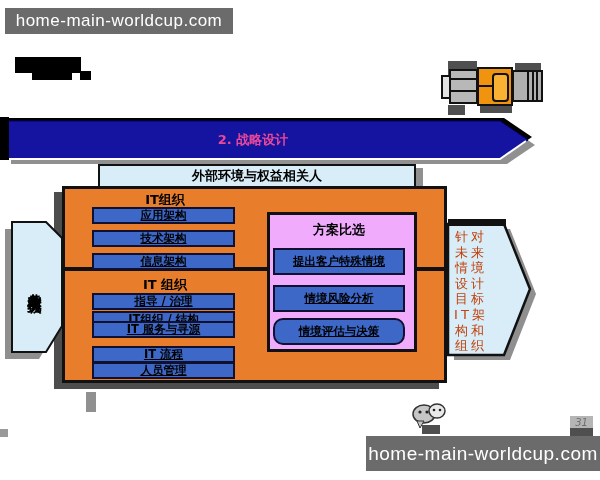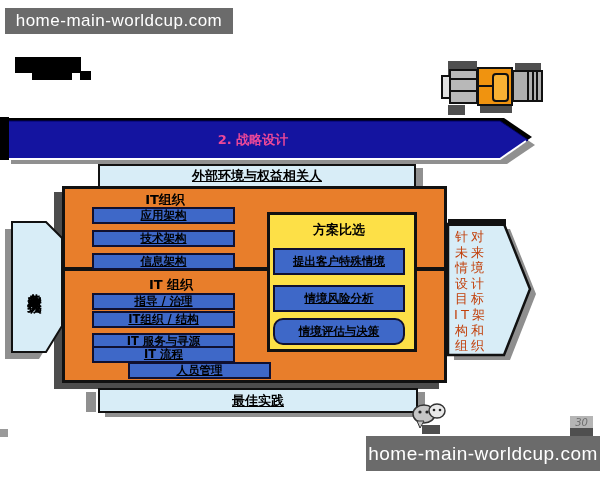--- a/index.html
+++ b/index.html
@@ -15,35 +15,35 @@
 
   
   .scribble{background:#000;}
 
   
   .banner-label{left:4px;top:121px;width:498px;height:38px;display:flex;align-items:center;
     justify-content:center;color:#ec4899;font-weight:bold;font-size:13px;}
 
   
   .lblue{background:#d8edf7;border:2px solid #111;display:flex;align-items:center;justify-content:center;
-         color:#000;font-weight:bold;font-size:13px;text-decoration:underline;}
+         color:#000;font-weight:bold;font-size:13px;}
   .ext-box{left:98px;top:164px;width:314px;height:20px;box-shadow:7px 4px 0 #909090;}
   .best-box{left:98px;top:388px;width:316px;height:21px;box-shadow:7px 4px 0 #909090;}
 
   
   .main-box{left:62px;top:186px;width:379px;height:191px;background:#e87e2b;border:3px solid #111;
             box-shadow:-8px 6px 0 #4d4d4d;}
   .divider{left:-3px;top:78px;width:385px;height:4px;background:#111;}
   .sec-title{color:#000;font-weight:bold;font-size:13px;text-align:center;}
   .blue-item{background:#3e68c8;border:2px solid #101030;color:#000;font-weight:bold;font-size:11.5px;
              display:flex;align-items:center;justify-content:center;overflow:hidden;text-decoration:underline;}
   .col-item{left:27px;width:139px;height:13px;}
 
   
-  .panel{left:202px;top:23px;width:144px;height:134px;background:#fde047;border:3px solid #111;}
+  .panel{left:202px;top:23px;width:144px;height:134px;background:#f0abfc;border:3px solid #111;}
   .panel-item{left:3px;width:128px;height:23px;}
 
   
   .va-text{writing-mode:vertical-rl;text-orientation:upright;font-weight:bold;font-size:14px;
            color:#000;letter-spacing:1px;line-height:1;}
   .ra-line{display:block;height:15.6px;line-height:15.6px;text-align:center;font-weight:normal;
            font-size:13px;color:#c2410c;letter-spacing:3px;white-space:nowrap;}
 
   .pageno{left:570px;top:416px;width:23px;height:13px;background:#b5b5b5;color:#6e6e6e;
           font-style:italic;font-size:10px;display:flex;align-items:center;justify-content:center;}
@@ -93,26 +93,26 @@
   <div class="abs lblue ext-box">外部环境与权益相关人</div>
 
   <div class="abs main-box">
     <div class="abs divider"></div>
 
     <div class="abs sec-title" style="left:10px;top:2px;width:180px;">IT组织</div>
     <div class="abs blue-item col-item" style="top:18px;">应用架构</div>
     <div class="abs blue-item col-item" style="top:41px;">技术架构</div>
     <div class="abs blue-item col-item" style="top:64px;">信息架构</div>
 
-    <div class="abs sec-title" style="left:16px;top:87px;width:180px;">IT 组织</div>
+    <div class="abs sec-title" style="left:10px;top:87px;width:180px;">IT 组织</div>
     <div class="abs blue-item col-item" style="top:104px;">指导 / 治理</div>
     <div class="abs blue-item col-item" style="top:122px;">IT组织 / 结构</div>
-    <div class="abs blue-item col-item" style="top:144px;">IT 服务与寻源</div>
+    <div class="abs blue-item col-item" style="top:132px;">IT 服务与寻源</div>
     <div class="abs blue-item col-item" style="top:157px;">IT 流程</div>
-    <div class="abs blue-item col-item" style="top:173px;margin-left:36px;">人员管理</div>
+    <div class="abs blue-item col-item" style="top:173px;">人员管理</div>
 
     <div class="abs panel">
       <div class="abs sec-title" style="left:0;top:6px;width:138px;">方案比选</div>
       <div class="abs blue-item panel-item" style="top:33px;">提出客户特殊情境</div>
       <div class="abs blue-item panel-item" style="top:70px;">情境风险分析</div>
       <div class="abs blue-item panel-item" style="top:103px;border-radius:10px;">情境评估与决策</div>
     </div>
   </div>
 
   <svg class="abs" style="left:0;top:208px;" width="70" height="152" viewBox="0 0 70 152">
@@ -131,33 +131,32 @@
     <span class="ra-line">未来</span>
     <span class="ra-line">情境</span>
     <span class="ra-line">设计</span>
     <span class="ra-line">目标</span>
     <span class="ra-line">IT架</span>
     <span class="ra-line">构和</span>
     <span class="ra-line">组织</span>
   </div>
 
   <div class="abs scribble" style="left:86px;top:392px;width:10px;height:20px;background:#909090;"></div>
-  <div class="abs lblue best-box">最佳实践</div>
 
   <svg class="abs" style="left:410px;top:400px;" width="36" height="38" viewBox="0 0 36 38">
     <rect x="12" y="25" width="18" height="9" fill="#4f4f4f"></rect>
     <ellipse cx="14" cy="14" rx="11" ry="9" fill="#c6c6c6" stroke="#333" stroke-width="1.5"></ellipse>
     <polygon points="7,21 10,28 14,21" fill="#c6c6c6" stroke="#333" stroke-width="1"></polygon>
     <circle cx="10" cy="12" r="1.6" fill="#222"></circle>
     <circle cx="17" cy="12" r="1.6" fill="#222"></circle>
     <ellipse cx="27" cy="11" rx="8" ry="7" fill="#e9e9e9" stroke="#333" stroke-width="1.5"></ellipse>
     <circle cx="24" cy="10" r="1.3" fill="#222"></circle>
     <circle cx="30" cy="10" r="1.3" fill="#222"></circle>
   </svg>
 
-  <div class="abs pageno">30</div>
+  <div class="abs pageno">31</div>
   <div class="abs pageno-shadow"></div>
 
   <div class="abs wm wm-bottom">home-main-worldcup.com</div>
 
   <div class="abs corner-mark"></div>
 
 </div>
 
 </body></html>

